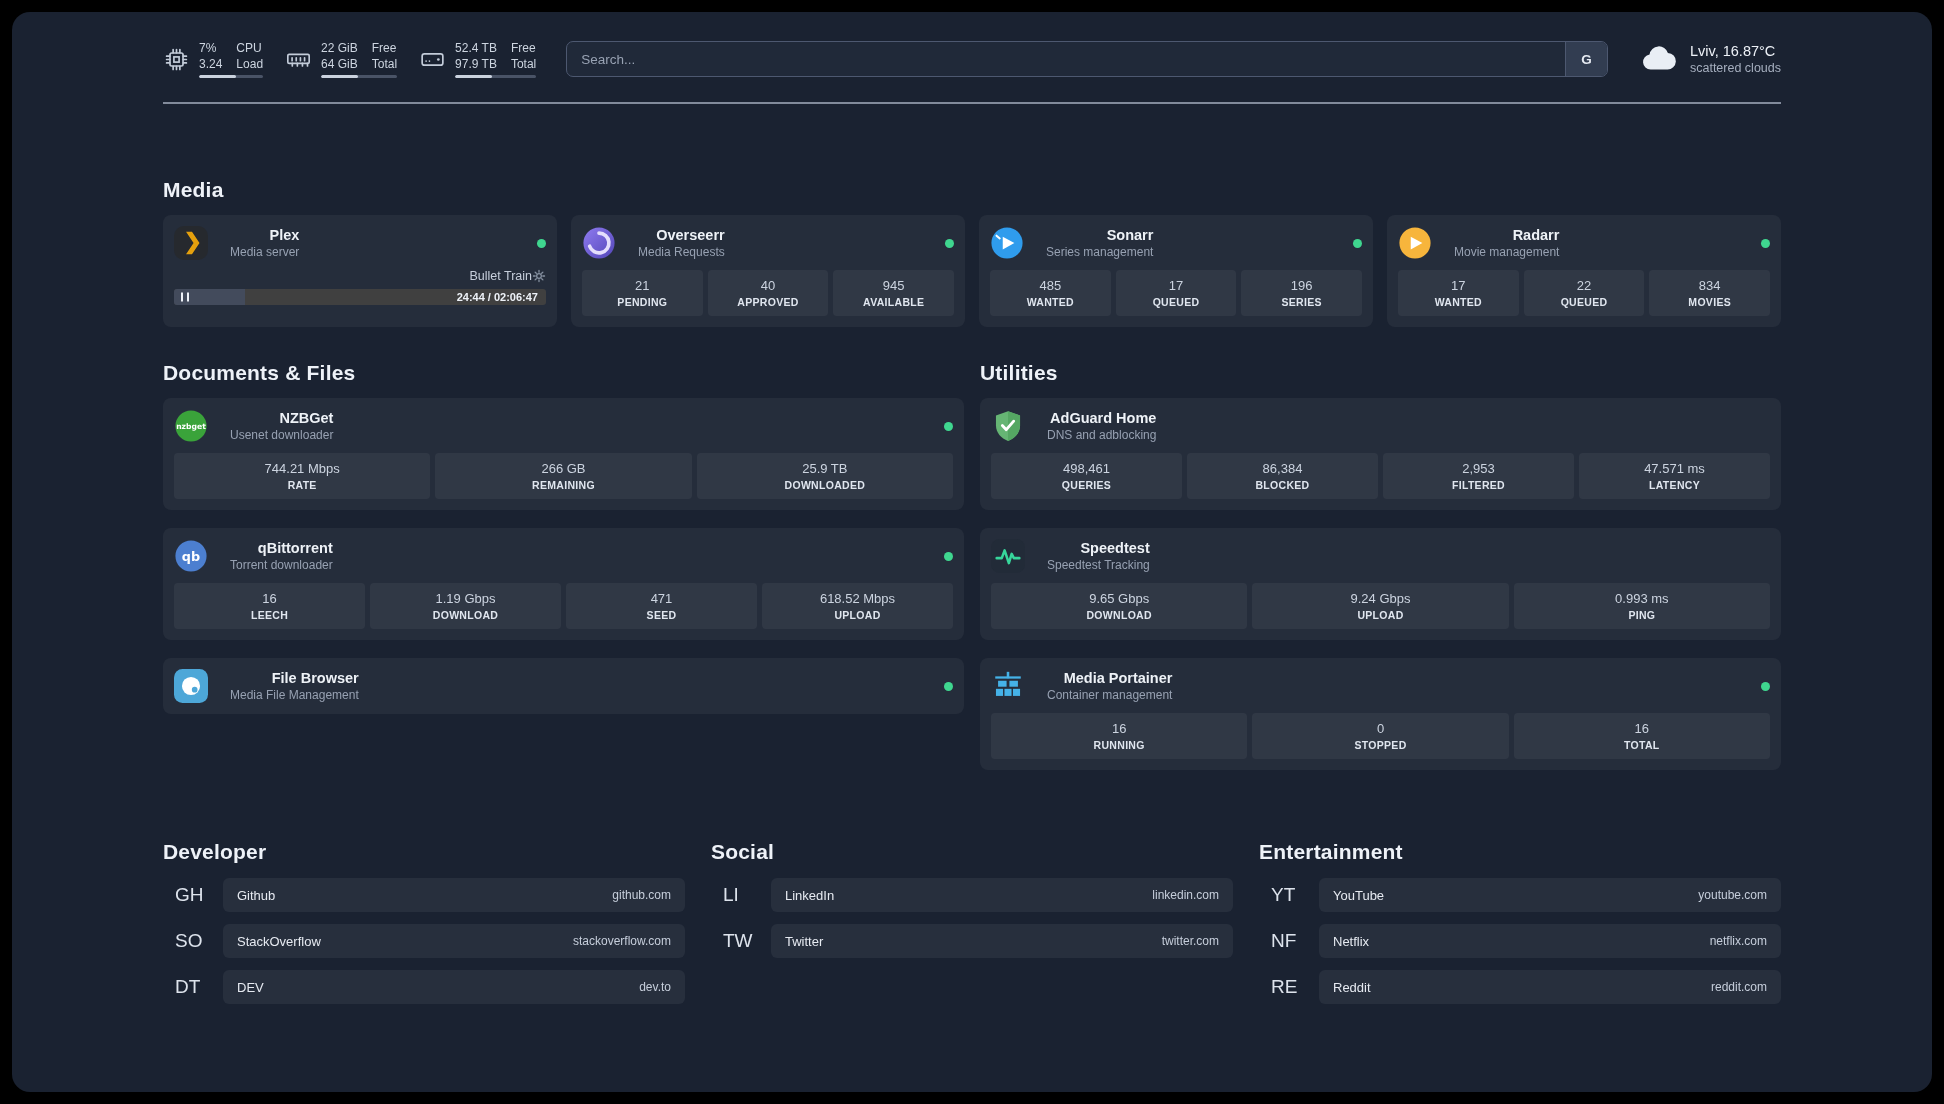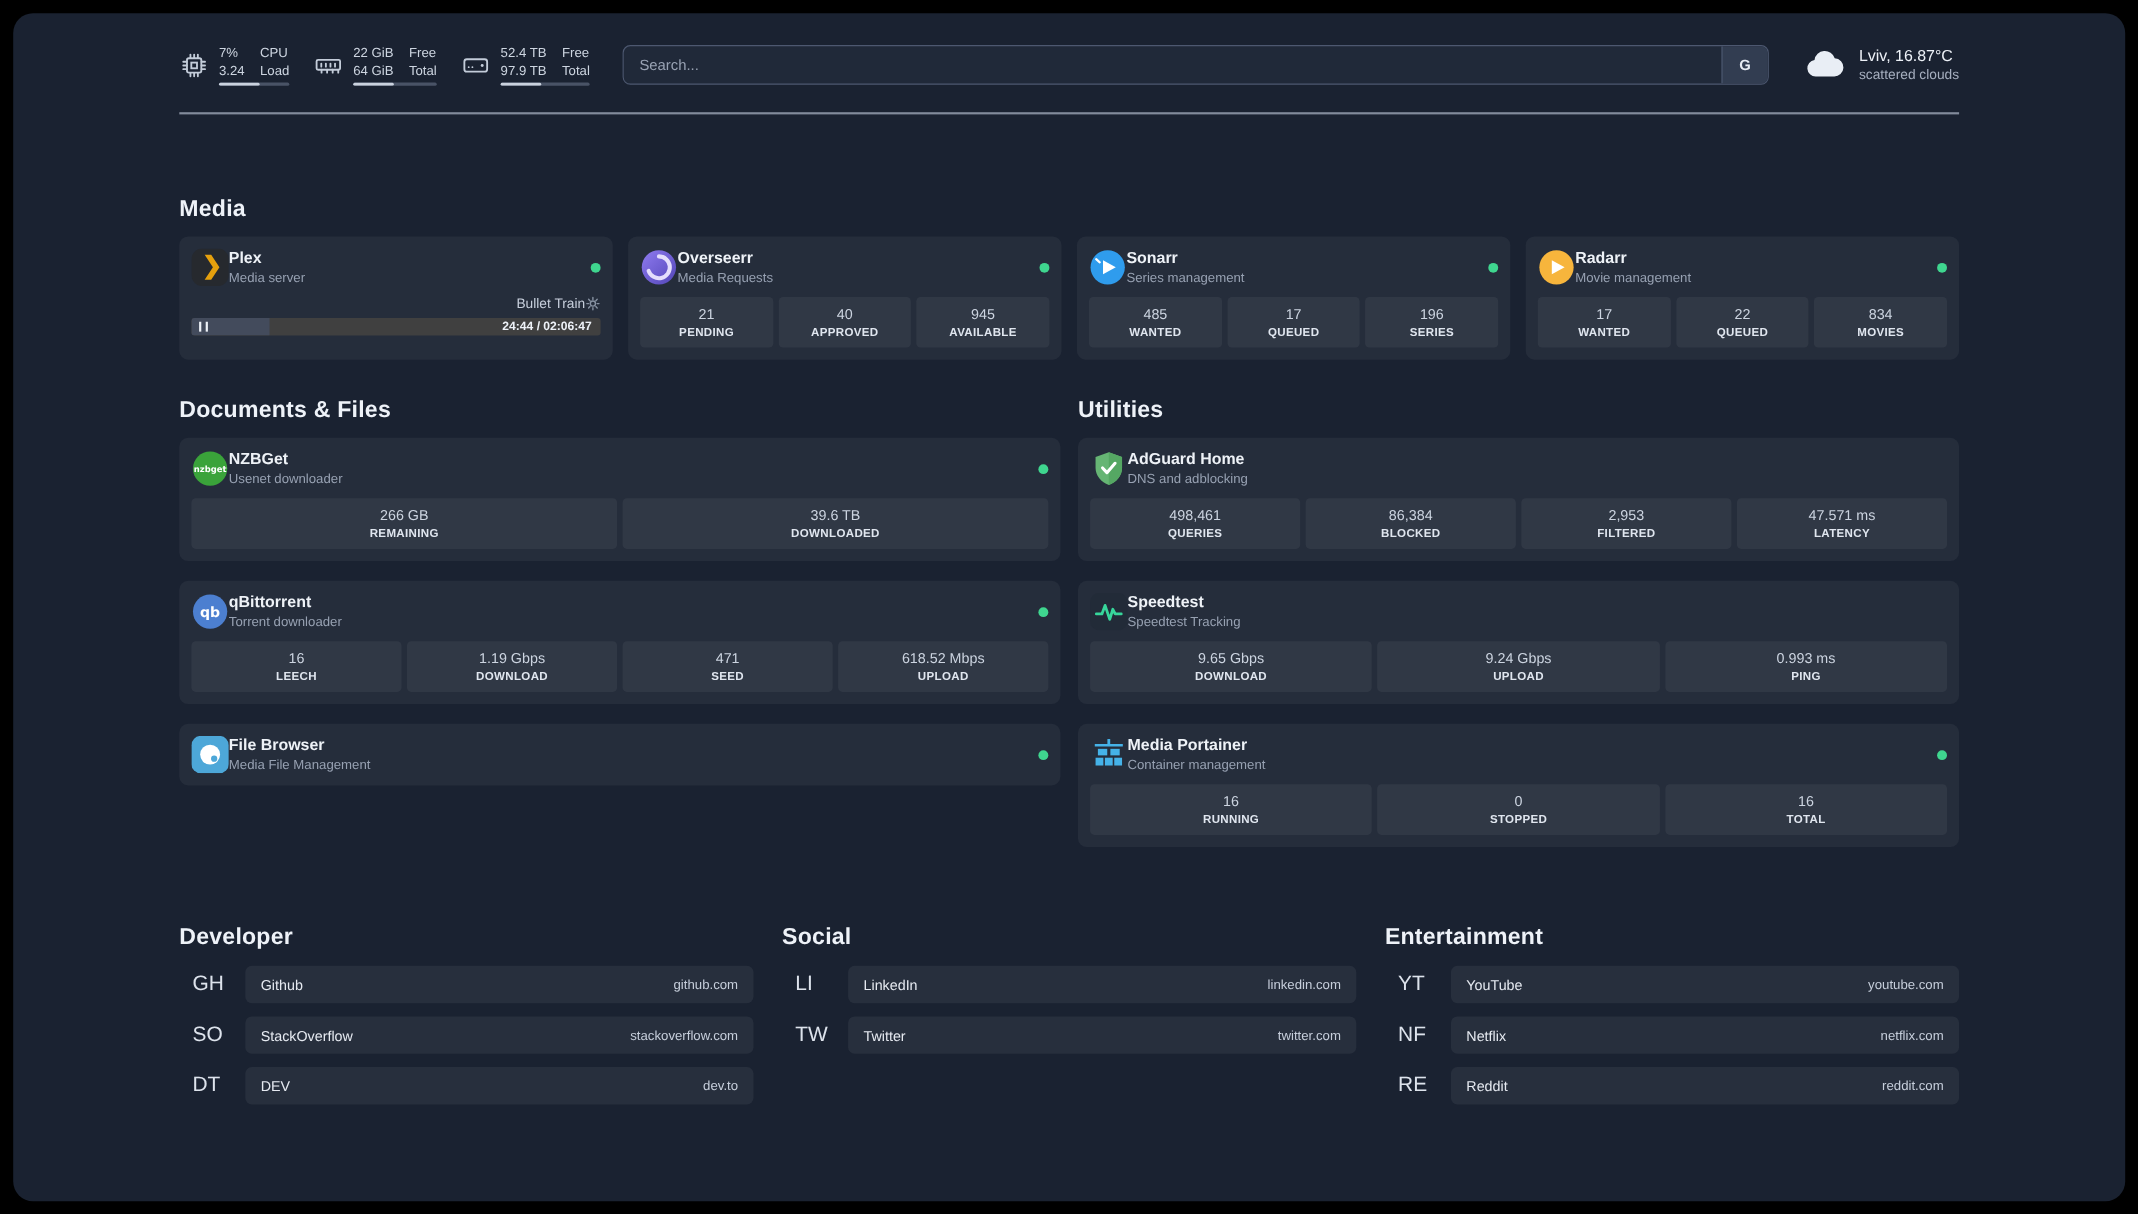--- a/index.html
+++ b/index.html
@@ -28,21 +28,21 @@
   .weather { display: flex; align-items: center; gap: 10px; }
   .weather-loc { font-size: 14.5px; color: #edf1f7; }
   .weather-cond { font-size: 12.5px; color: #a6afbf; margin-top: 2px; }
   .divider { margin-top: 22px; height: 2px; background: rgba(200,210,226,0.6); border: none; }
 
   
   .section-title { font-size: 21px; font-weight: 600; color: #eef2f8; letter-spacing: .2px; }
   .media-section { margin-top: 74px; }
   .media-grid { display: grid; grid-template-columns: repeat(4, 1fr); gap: 14px; margin-top: 13px; }
   .card { background: rgba(255,255,255,0.05); border-radius: 8px; padding: 11px; cursor: pointer; }
-  .card-header { display: flex; align-items: center; gap: 0; }
+  .card-header { display: flex; align-items: center; gap: 22px; text-align: right; }
   .svc-icon { width: 34px; height: 34px; flex: none; display: block; }
   .svc-name { font-size: 14.5px; font-weight: 600; color: #eef2f7; line-height: 18px; }
   .svc-desc { font-size: 12px; color: #97a1b2; line-height: 15px; margin-top: 1px; }
   .status-dot { width: 9px; height: 9px; border-radius: 50%; background: #3fd68f; margin-left: auto; flex: none; }
   .stats { display: flex; gap: 5px; margin-top: 10px; justify-content: center; }
   .stat { flex: 1; background: rgba(255,255,255,0.055); border-radius: 4px; text-align: center; padding: 8px 2px 7px; }
   .stat-value { font-size: 13px; color: #ccd4e0; line-height: 16px; }
   .stat-label { font-size: 10.5px; font-weight: 700; color: #e0e6ef; letter-spacing: .3px; margin-top: 2px; line-height: 13px; }
 
   .two-col { display: grid; grid-template-columns: 1fr 1fr; gap: 16px; margin-top: 34px; align-items: start; }
@@ -315,25 +315,29 @@
                 <text x="12" y="14.3" font-size="5.4" text-anchor="middle" fill="#fff" font-family="DejaVu Sans, sans-serif" font-weight="bold">nzbget</text>
               </svg>
             <div class="svc-text">
               <div class="svc-name">NZBGet</div>
               <div class="svc-desc">Usenet downloader</div>
             </div>
             <span class="status-dot"></span>
           </div>
           <div class="stats">
             <div class="stat">
+              <div class="stat-value">744.21 Mbps</div>
+              <div class="stat-label">RATE</div>
+            </div>
+            <div class="stat">
               <div class="stat-value">266 GB</div>
               <div class="stat-label">REMAINING</div>
             </div>
             <div class="stat">
-              <div class="stat-value">39.6 TB</div>
+              <div class="stat-value">25.9 TB</div>
               <div class="stat-label">DOWNLOADED</div>
             </div>
           </div>
         </div>
 
         <div class="card">
           <div class="card-header">
             <svg class="svc-icon" viewBox="0 0 24 24">
                 <circle cx="12" cy="12" r="11" fill="#4c7fd0"></circle>
                 <text x="12" y="15.6" font-size="9" text-anchor="middle" fill="#fff" font-family="DejaVu Sans, sans-serif" font-weight="bold">qb</text>

